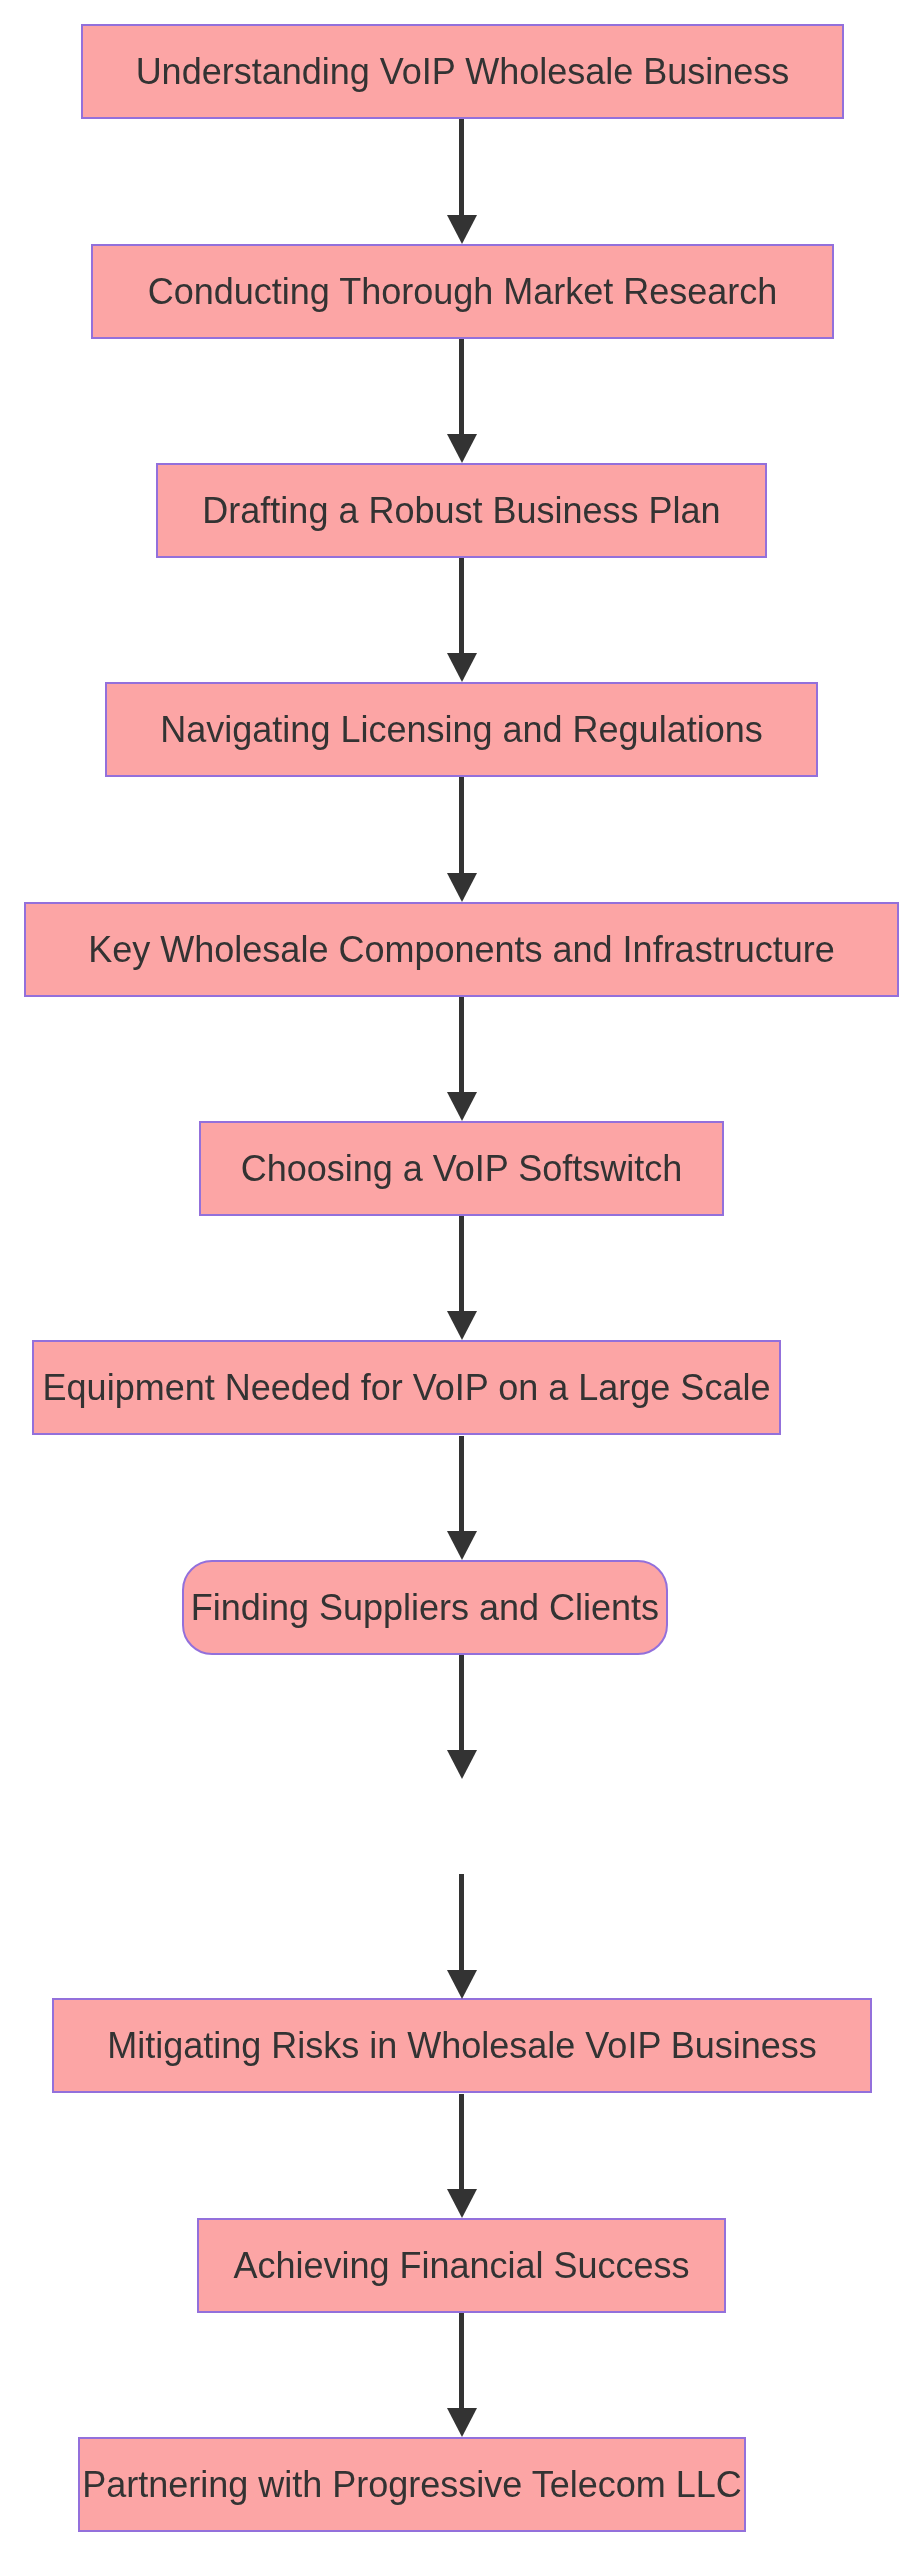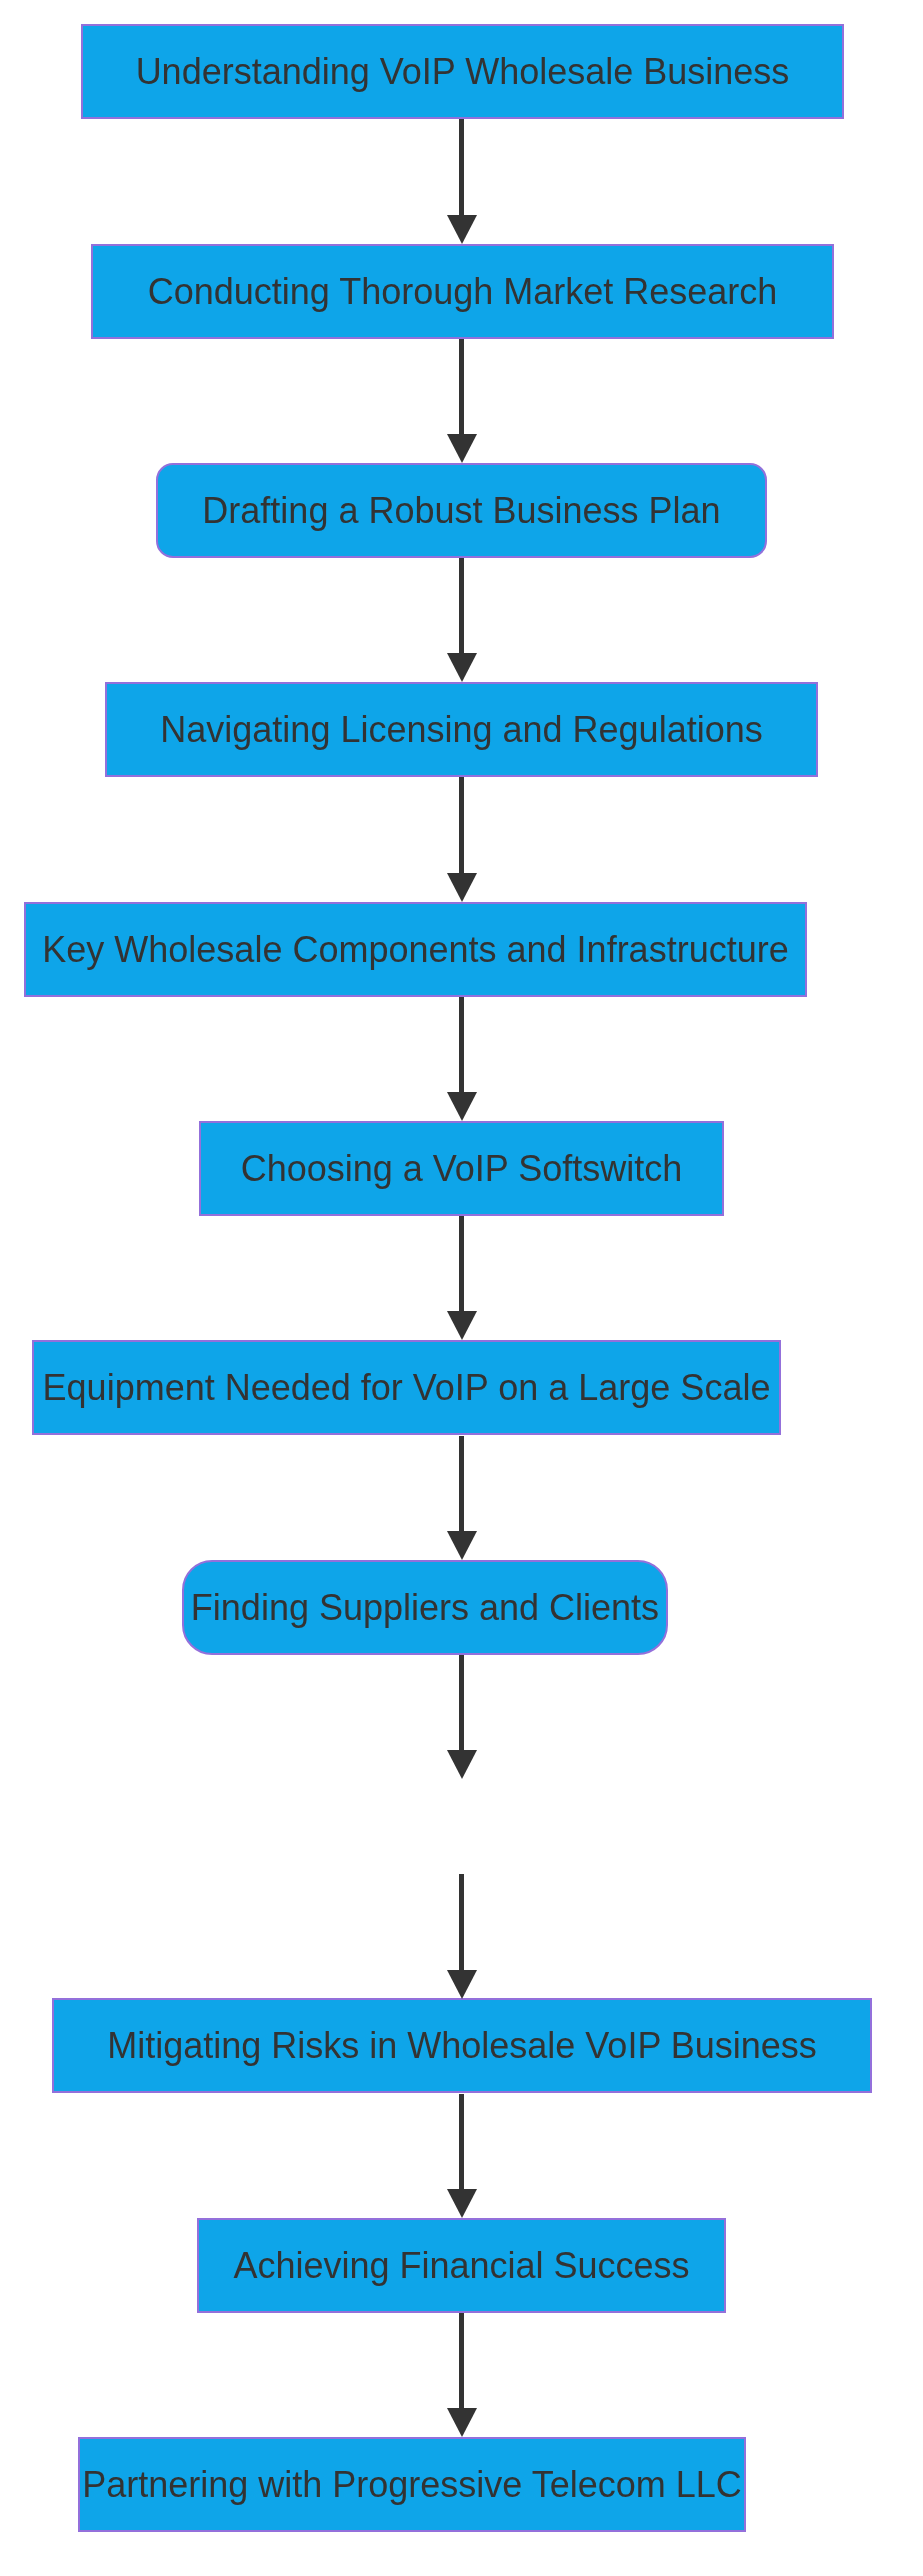--- a/index.html
+++ b/index.html
@@ -3,21 +3,21 @@
 <meta charset="utf-8">
 <style>
   html, body { margin: 0; padding: 0; background: #ffffff; }
   body { width: 924px; height: 2576px; position: relative; overflow: hidden;
          font-family: "Liberation Sans", "DejaVu Sans", sans-serif; }
   #flow { position: absolute; left: 0; top: 0; width: 924px; height: 2576px; }
   .node {
     position: absolute;
     box-sizing: border-box;
     height: 95px;
-    background: #0ea5e9;
+    background: #fca5a5;
     border: 2px solid #9370DB;
     display: flex; align-items: center; justify-content: center;
     overflow: hidden;
   }
   .node-label {
     color: #333333;
     font-size: 36px;
     white-space: nowrap;
     line-height: 1;
   }
@@ -40,27 +40,27 @@
 <body>
 
 <div id="flow">
 
   <div class="node" id="node-0" style="left: 81px; width: 763px; top: 24px;">
     <span class="node-label">Understanding VoIP Wholesale Business</span>
   </div>
   <div class="node" id="node-1" style="left: 91px; width: 743px; top: 244px;">
     <span class="node-label">Conducting Thorough Market Research</span>
   </div>
-  <div class="node" id="node-2" style="left: 156px; width: 611px; top: 463px; border-radius: 17px;">
+  <div class="node" id="node-2" style="left: 156px; width: 611px; top: 463px;">
     <span class="node-label">Drafting a Robust Business Plan</span>
   </div>
   <div class="node" id="node-3" style="left: 105px; width: 713px; top: 682px;">
     <span class="node-label">Navigating Licensing and Regulations</span>
   </div>
-  <div class="node" id="node-4" style="left: 24px; width: 783px; top: 902px;">
+  <div class="node" id="node-4" style="left: 24px; width: 875px; top: 902px;">
     <span class="node-label">Key Wholesale Components and Infrastructure</span>
   </div>
   <div class="node" id="node-5" style="left: 199px; width: 525px; top: 1121px;">
     <span class="node-label">Choosing a VoIP Softswitch</span>
   </div>
   <div class="node" id="node-6" style="left: 32px; width: 749px; top: 1340px;">
     <span class="node-label">Equipment Needed for VoIP on a Large Scale</span>
   </div>
   <div class="node" id="node-7" style="left: 182px; width: 486px; top: 1560px; border-radius: 30px;">
     <span class="node-label">Finding Suppliers and Clients</span>

